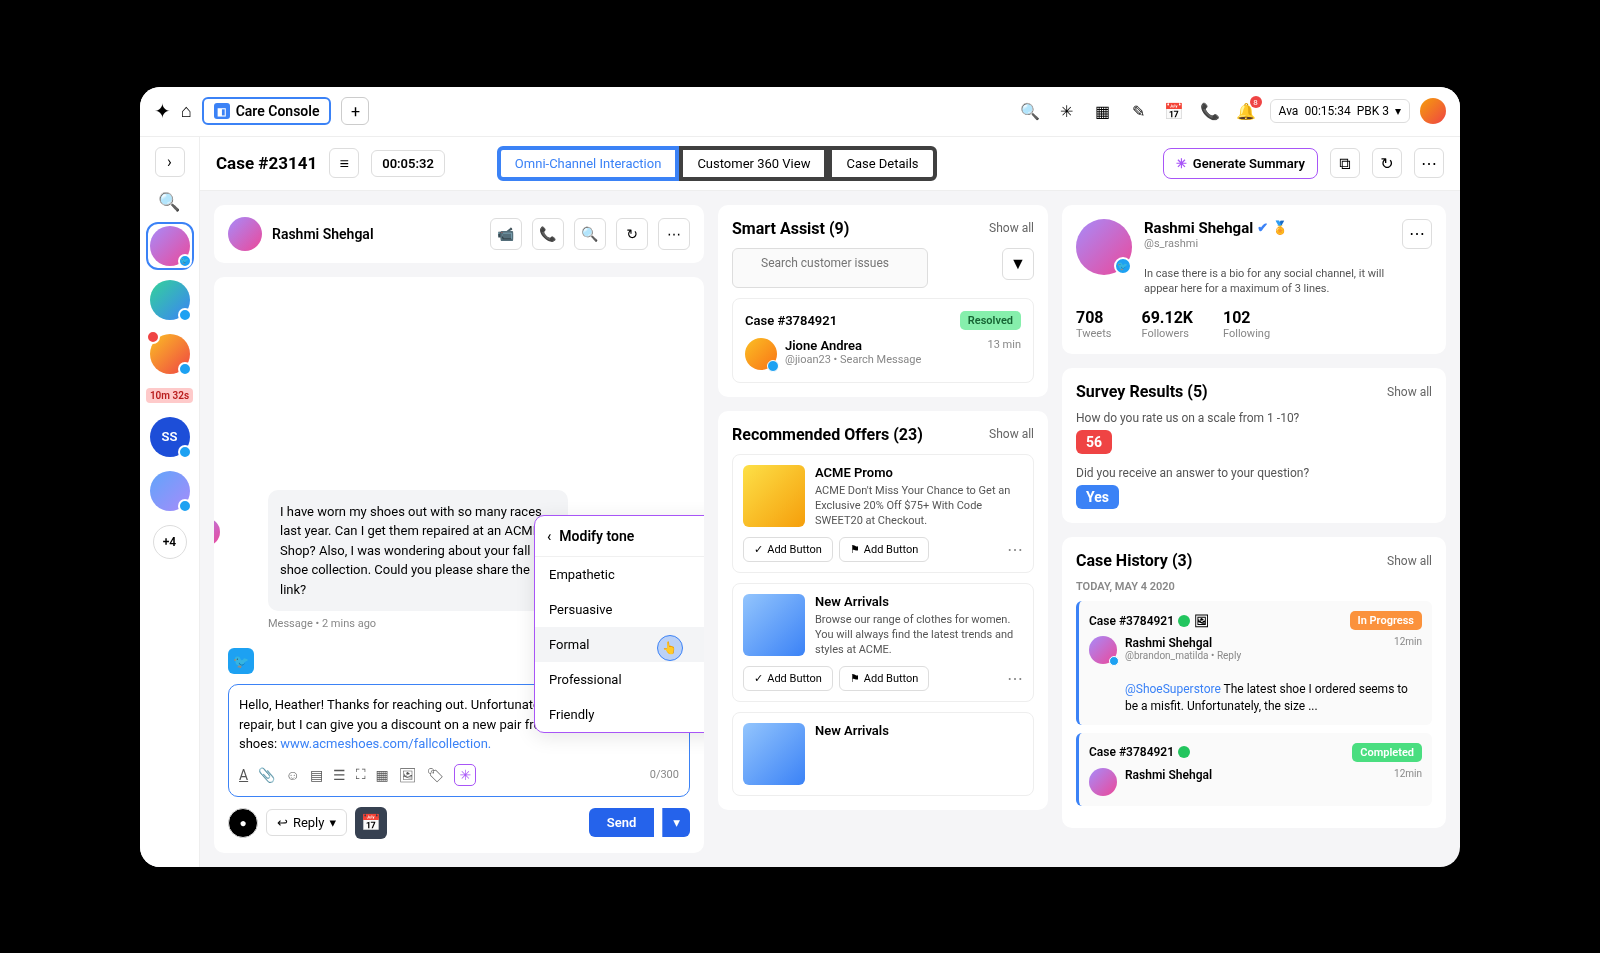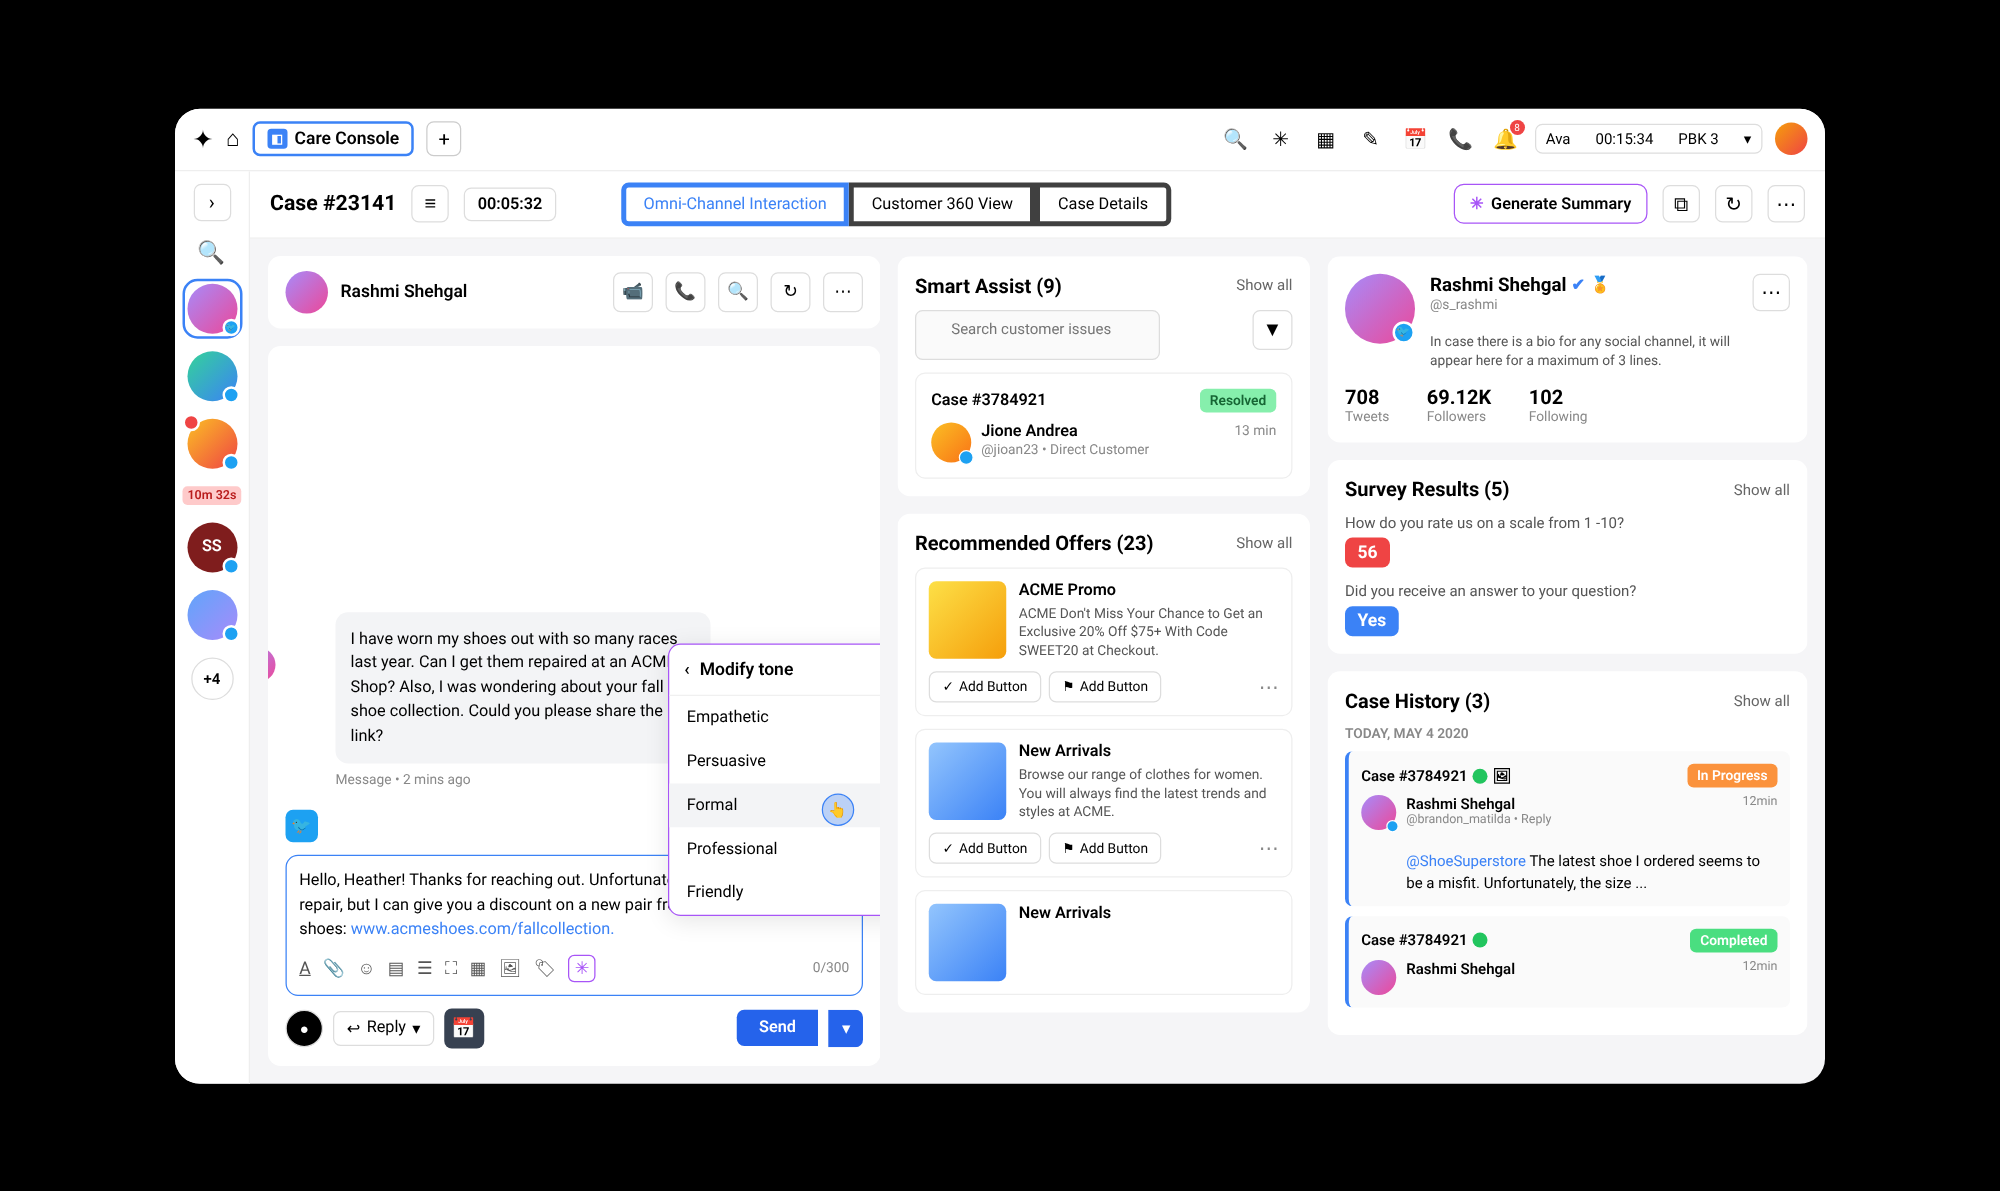--- a/index.html
+++ b/index.html
@@ -7,33 +7,33 @@
 .app{background:#f5f5f7;width:1320px;height:780px;border-radius:20px;overflow:hidden;display:flex;flex-direction:column}
 .topbar{background:#fff;height:50px;display:flex;align-items:center;padding:0 14px;gap:10px;border-bottom:1px solid #eee}
 .logo{font-size:20px}
 .home-icon{font-size:18px;cursor:pointer}
 .tab-chip{border:2px solid #3b82f6;border-radius:6px;padding:4px 10px;display:flex;align-items:center;gap:6px;font-weight:600;font-size:14px}
 .tab-chip .sq{width:16px;height:16px;background:#3b82f6;border-radius:3px;color:#fff;font-size:10px;display:flex;align-items:center;justify-content:center}
 .plus-btn{width:28px;height:28px;border:1px solid #ccc;border-radius:6px;background:#fff;font-size:16px;cursor:pointer}
 .topbar-spacer{flex:1}
 .topbar-icon{width:26px;height:26px;display:flex;align-items:center;justify-content:center;cursor:pointer;font-size:16px;position:relative}
 .bell-badge{position:absolute;top:-2px;right:-2px;background:#ef4444;color:#fff;font-size:8px;width:12px;height:12px;border-radius:50%;display:flex;align-items:center;justify-content:center}
-.user-chip{border:1px solid #ddd;border-radius:6px;padding:4px 8px;font-size:12px;display:flex;align-items:center;gap:20px}
+.user-chip{border:1px solid #ddd;border-radius:6px;padding:4px 8px;font-size:12px;display:flex;align-items:center;gap:6px}
 .avatar-sm{width:26px;height:26px;border-radius:50%;background:linear-gradient(135deg,#f59e0b,#ef4444)}
 .main{flex:1;display:flex;overflow:hidden}
 .sidebar{width:60px;background:#fff;border-right:1px solid #eee;display:flex;flex-direction:column;align-items:center;padding:10px 0;gap:14px}
 .collapse-btn{width:30px;height:30px;border:1px solid #ddd;border-radius:6px;display:flex;align-items:center;justify-content:center;cursor:pointer}
 .side-search{font-size:18px;cursor:pointer}
 .side-avatar{width:40px;height:40px;border-radius:50%;position:relative;cursor:pointer}
 .side-avatar.active{outline:2px solid #3b82f6;outline-offset:2px;border-radius:8px}
 .side-avatar .img{width:100%;height:100%;border-radius:50%;background:linear-gradient(135deg,#a78bfa,#ec4899)}
 .side-avatar .img2{background:linear-gradient(135deg,#34d399,#3b82f6)}
 .side-avatar .img3{background:linear-gradient(135deg,#fbbf24,#ef4444)}
 .side-avatar .img4{background:linear-gradient(135deg,#60a5fa,#a78bfa)}
-.side-avatar .img5{background:#7f1d1d;display:flex;align-items:center;justify-content:center;color:#fff;font-weight:600;font-size:13px}
+.side-avatar .img5{background:#1d4ed8;display:flex;align-items:center;justify-content:center;color:#fff;font-weight:600;font-size:13px}
 .side-avatar .sb{position:absolute;bottom:-2px;right:-2px;width:14px;height:14px;border-radius:50%;background:#1da1f2;border:2px solid #fff;color:#fff;font-size:7px;display:flex;align-items:center;justify-content:center}
 .side-avatar .rb{position:absolute;top:-4px;left:-4px;width:14px;height:14px;border-radius:50%;background:#ef4444;border:2px solid #fff}
 .time-chip{background:#fecaca;color:#b91c1c;font-size:10px;padding:2px 4px;border-radius:4px;font-weight:600}
 .more-chip{width:34px;height:34px;border:1px solid #ddd;border-radius:50%;display:flex;align-items:center;justify-content:center;font-size:12px;font-weight:600;cursor:pointer}
 .content{flex:1;display:flex;flex-direction:column;overflow:hidden}
 .casebar{background:#fff;height:54px;border-bottom:1px solid #eee;display:flex;align-items:center;padding:0 16px;gap:12px}
 .case-title{font-weight:700;font-size:17px}
 .sq-btn{width:30px;height:30px;border:1px solid #ddd;border-radius:6px;background:#fff;display:flex;align-items:center;justify-content:center;cursor:pointer}
 .timer{border:1px solid #ddd;border-radius:6px;padding:5px 10px;font-size:13px;font-weight:600}
 .pills{display:flex;gap:0;margin-left:40px}
@@ -302,21 +302,21 @@
               </div>
               <div class="assist-user">
                 <div class="assist-avatar">
                     <div class="sb"></div>
                   </div>
                 <div class="assist-info">
                   <div style="display:flex;justify-content:space-between">
                       <span class="assist-name">Jione Andrea</span>
                       <span class="assist-time">13 min</span>
                     </div>
-                  <div class="assist-handle">@jioan23 • Direct Customer</div>
+                  <div class="assist-handle">@jioan23 • Search Message</div>
                 </div>
               </div>
             </div>
           </div>
 
           <div class="card">
             <div class="sec-header">
               <span class="sec-title">Recommended Offers (23)</span>
               <span class="showall">Show all</span>
             </div>

